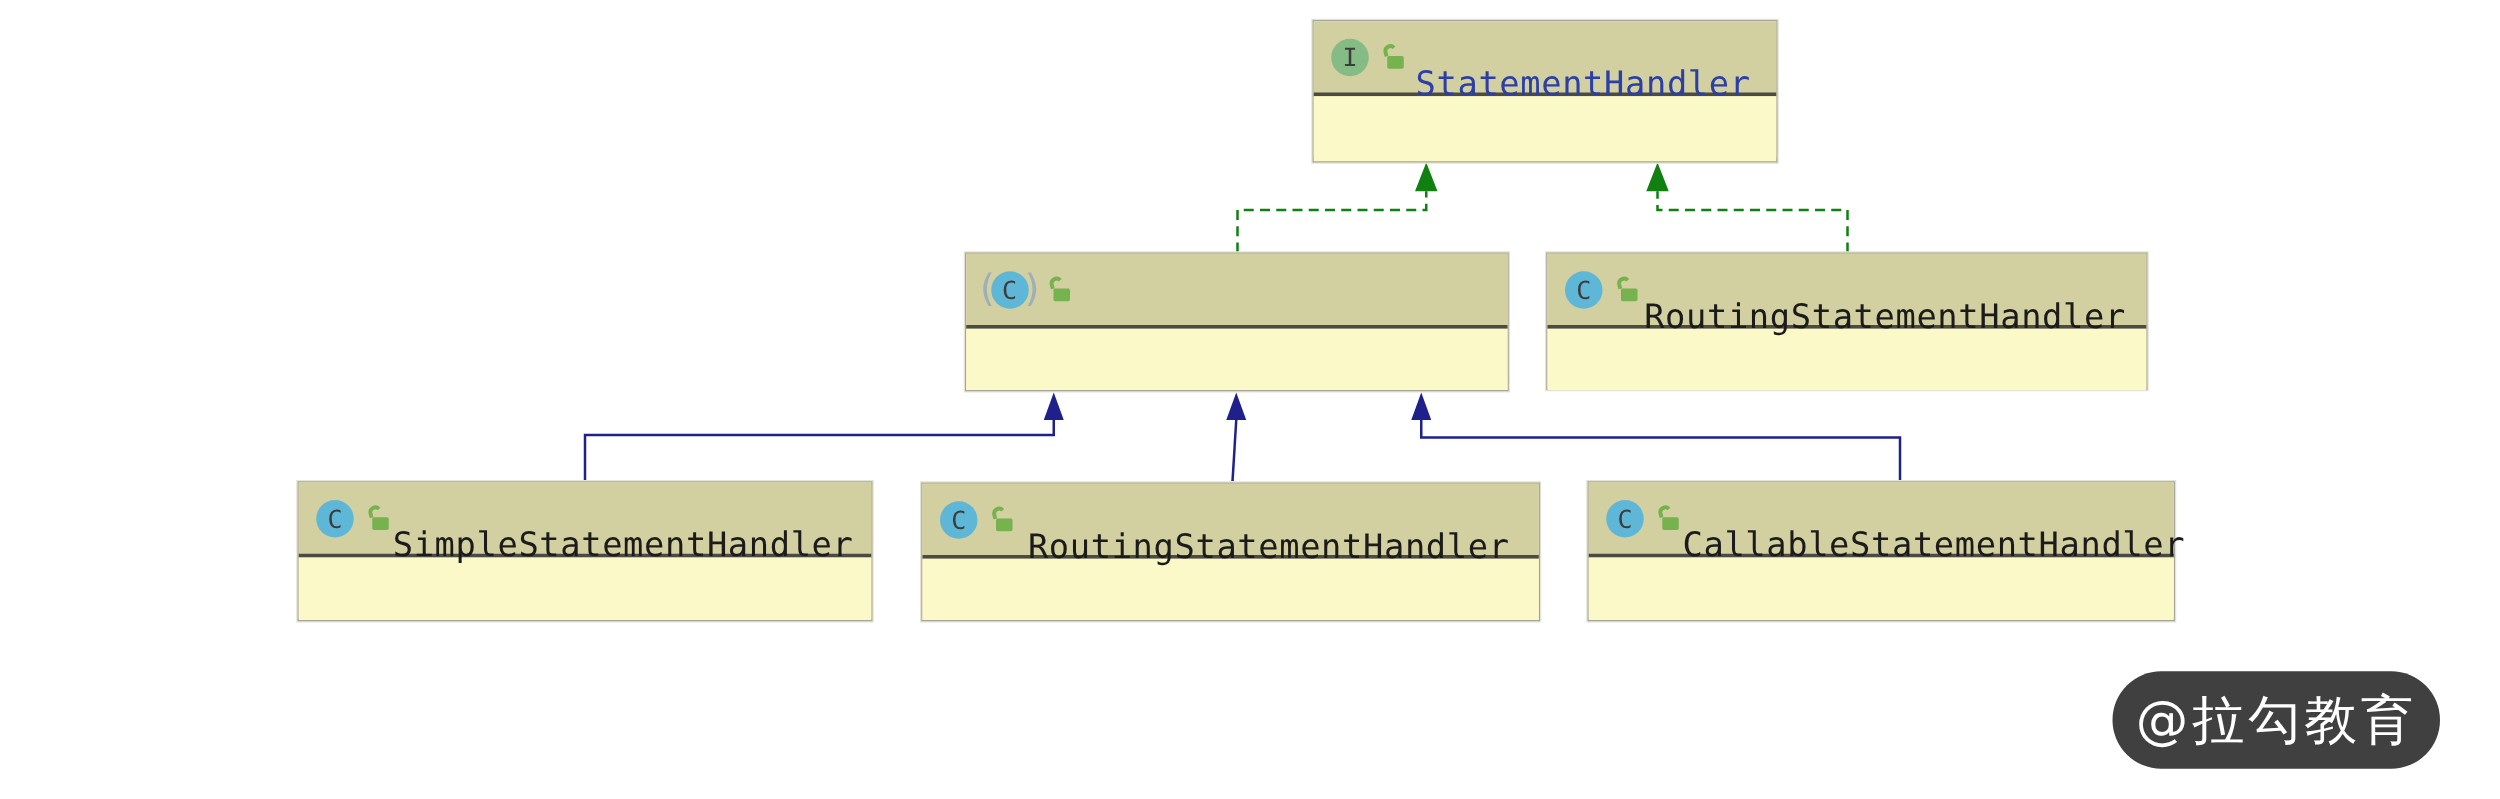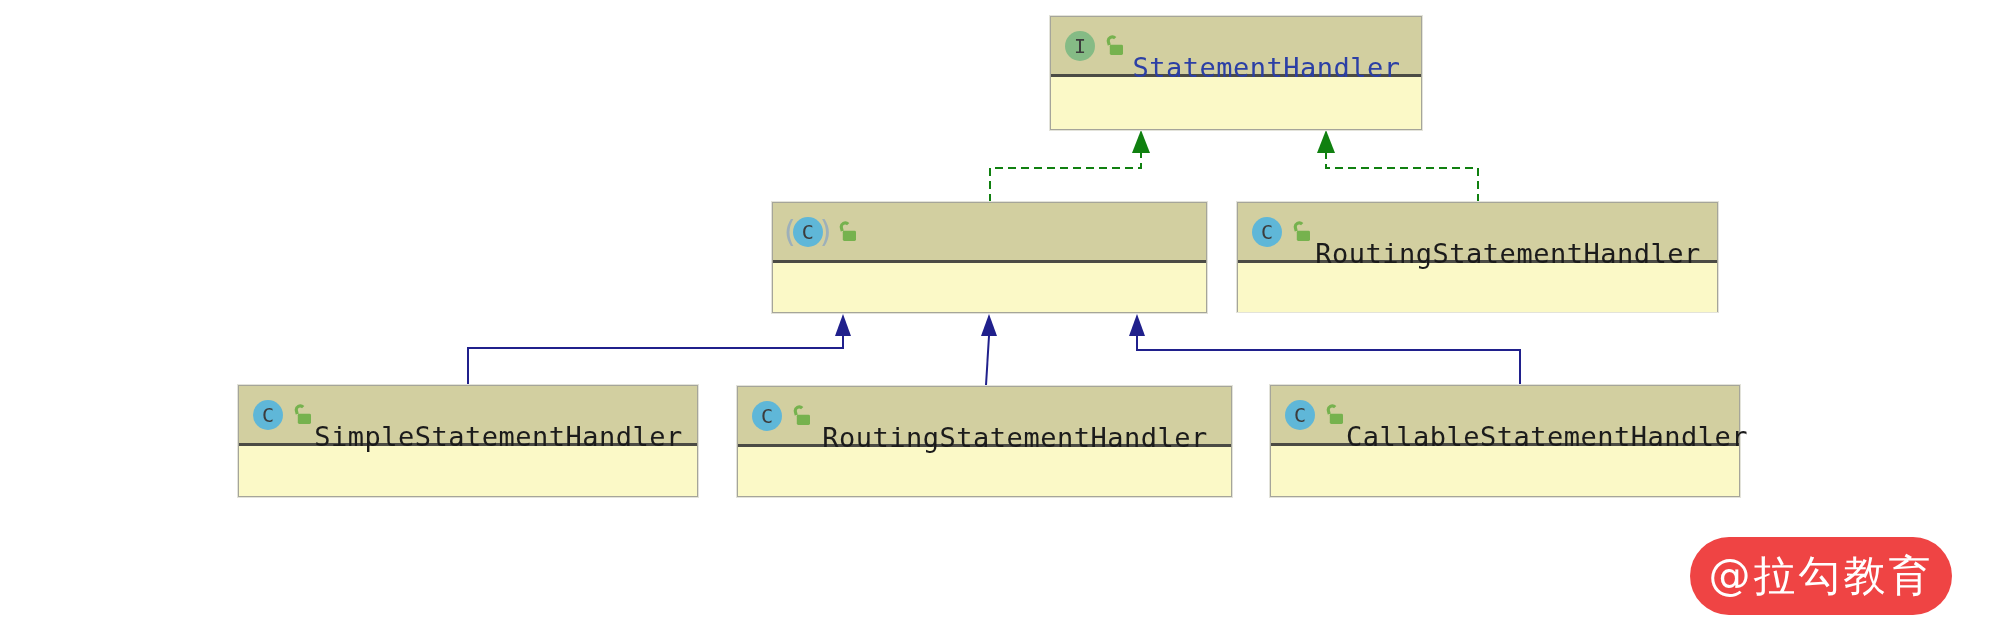--- a/index.html
+++ b/index.html
@@ -19,21 +19,21 @@
   .kind-icon-wrap{display:inline-flex;align-items:center;}
   .type-circle{width:30px;height:30px;border-radius:50%;display:inline-flex;
                align-items:center;justify-content:center;font-size:20px;
                color:#3c3c3c;font-family:"DejaVu Sans Mono",monospace;}
   .interface .type-circle{background:#85bb85;}
   .classlike .type-circle{background:#5fb7d8;}
   .paren{color:#9db0ba;font-size:30px;line-height:30px;margin:0 -3px;
          font-family:"DejaVu Sans",sans-serif;}
   .lock-icon{display:inline-block;width:24px;height:24px;}
   .watermark{position:absolute;left:1690px;top:537px;width:262px;height:78px;
-             background:#ef4444;border-radius:39px;display:flex;align-items:center;
+             background:#404040;border-radius:39px;display:flex;align-items:center;
              justify-content:center;filter:blur(0.3px);}
   .watermark span{color:#ffffff;font-size:42px;letter-spacing:3px;
                   font-family:"DejaVu Sans",sans-serif;}
 </style>
 </head>
 <body>
 
 <div id="canvas">
 
   <svg class="edges" width="2000" height="639" viewBox="0 0 2000 639">

